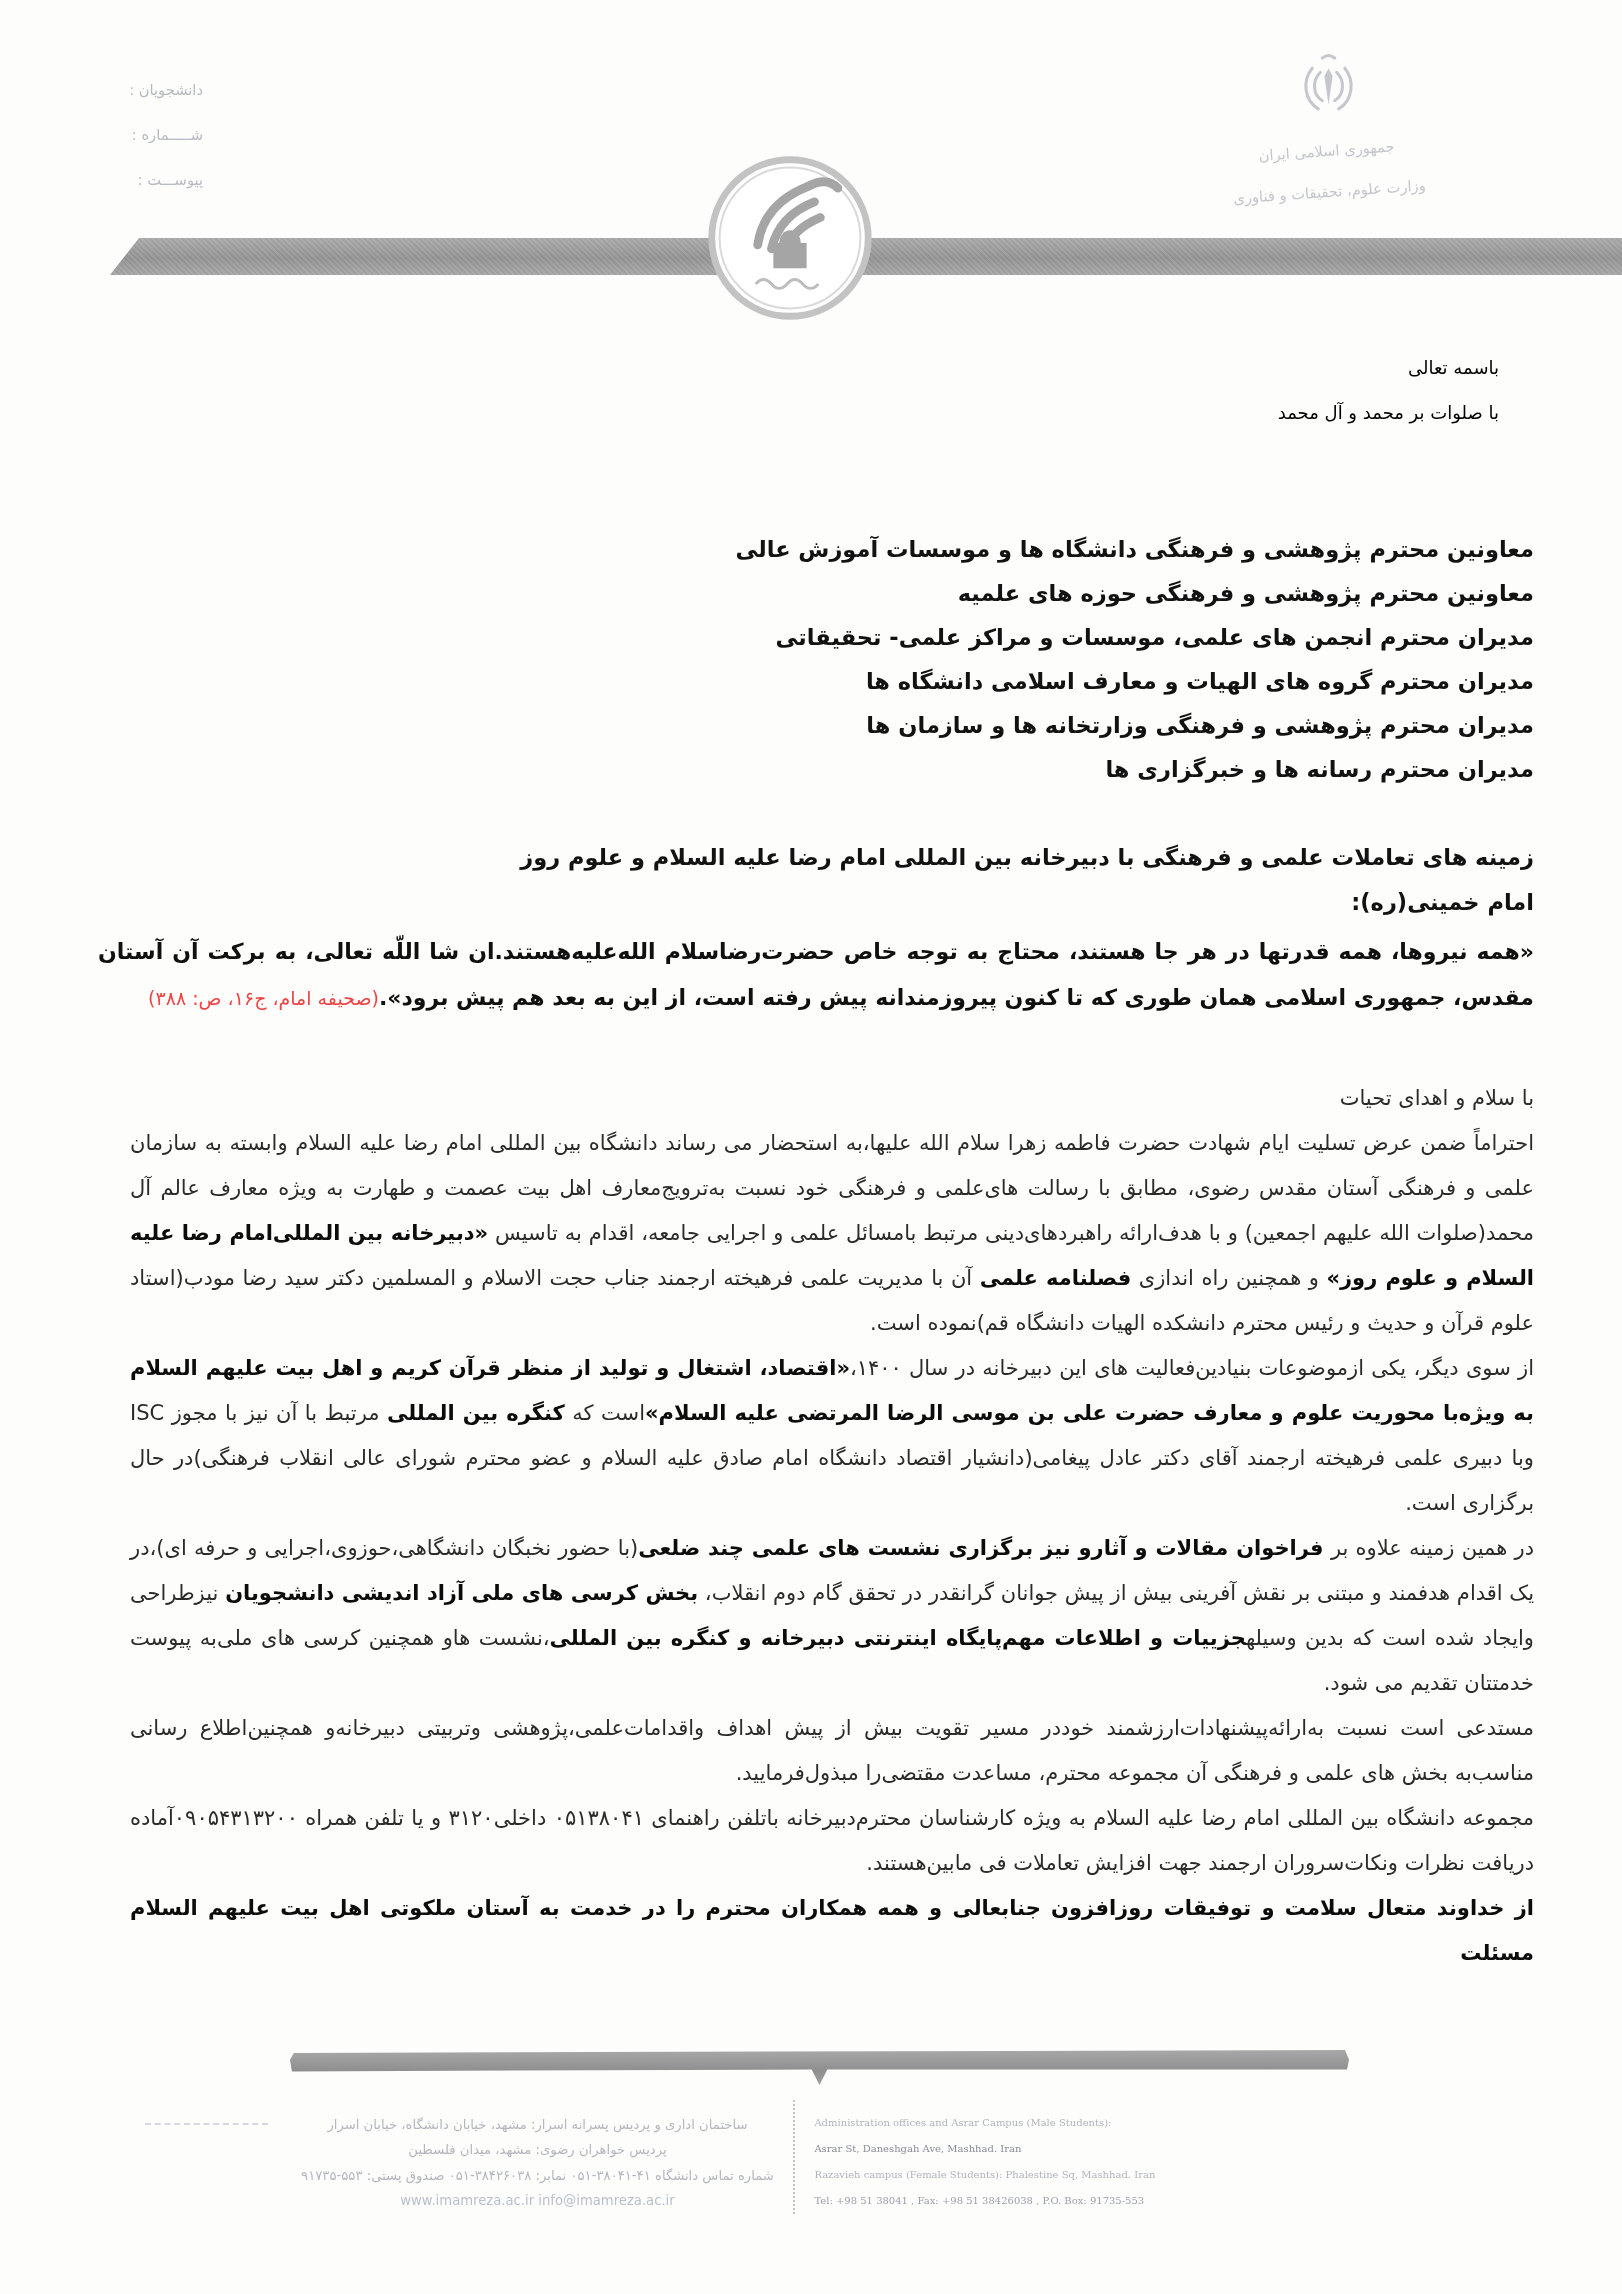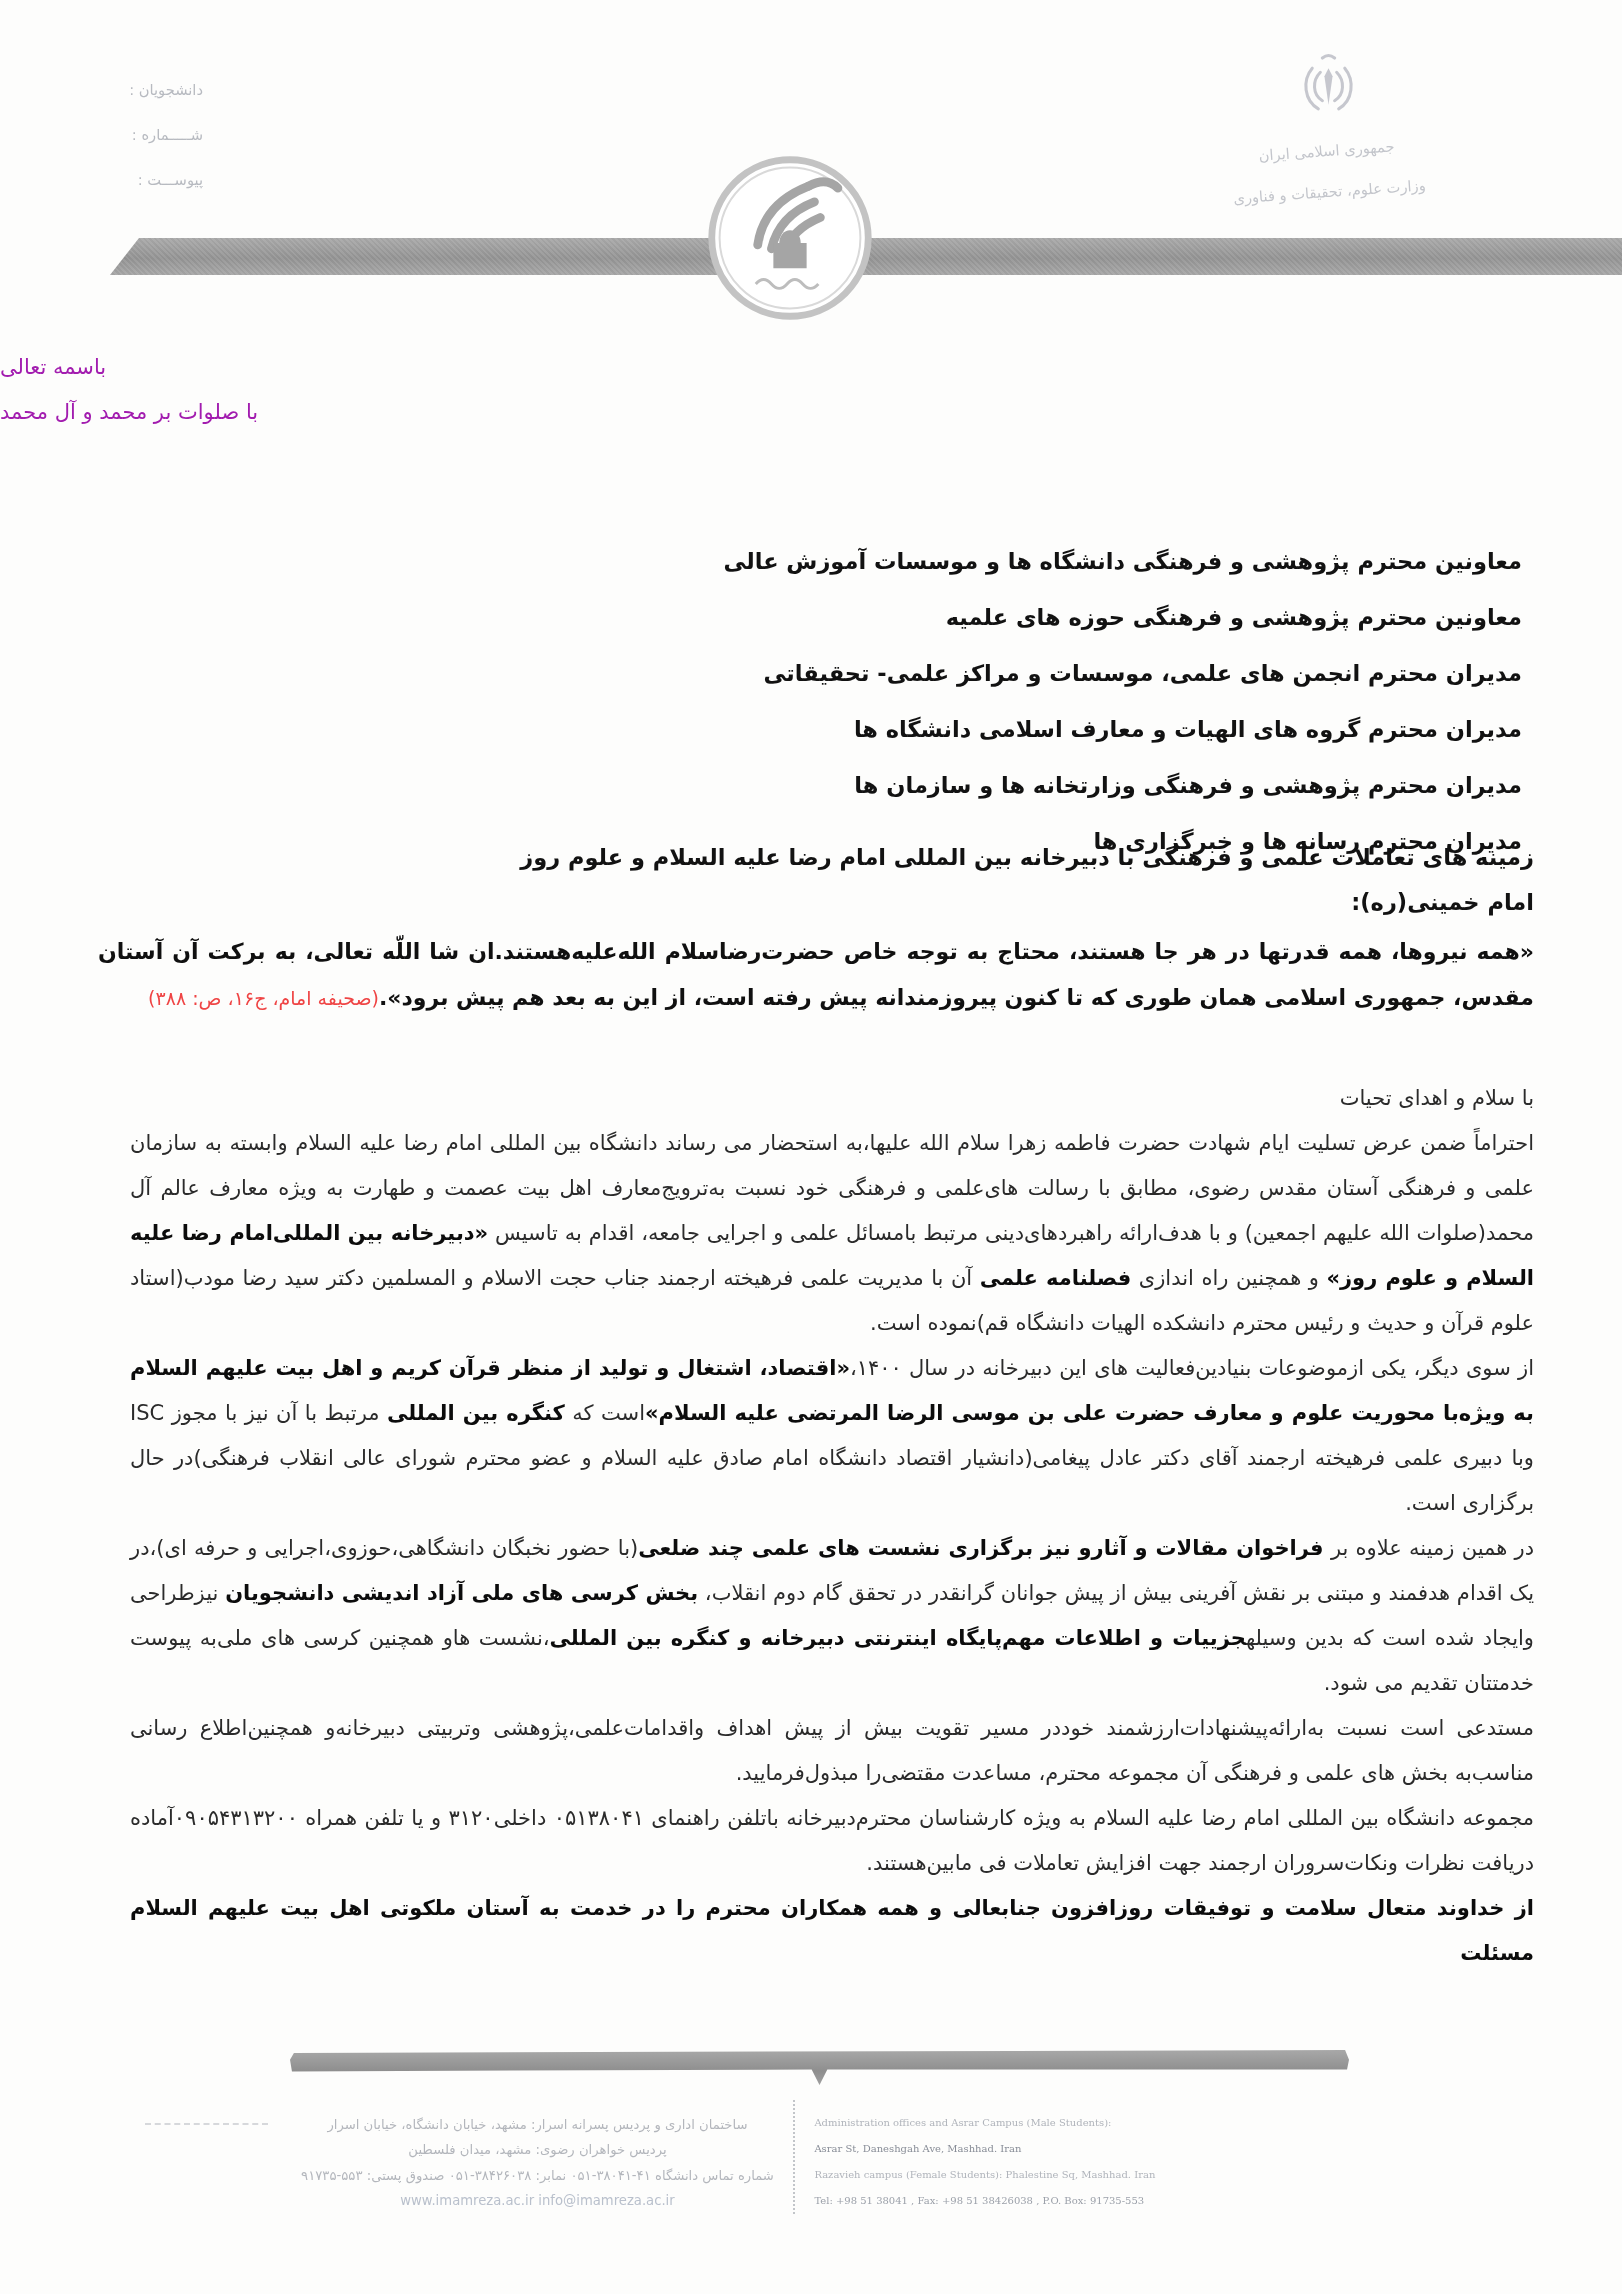--- a/index.html
+++ b/index.html
@@ -40,33 +40,33 @@
       linear-gradient(#a6a6a6,#909090 55%,#a3a3a3);
     clip-path:polygon(0 100%,29px 0,100% 0,100% 100%);
   }
   .uni-logo{
     position:absolute;left:701px;top:149px;width:178px;height:178px;
   }
 
   
   .bismillah-wrap{
     position:absolute;left:0;right:123px;top:345px;
-    text-align:left;direction:rtl;
-    color:#a21caf;font-size:21px;line-height:45px;
+    text-align:right;direction:rtl;
+    color:#000000;font-size:18px;line-height:45px;
   }
   .bismillah-wrap p{margin:0;}
 
   
   .recipients{
     position:absolute;right:88px;left:98px;top:527px;
     direction:rtl;text-align:right;
     font-weight:bold;color:#121212;
     font-size:22.5px;line-height:44px;
   }
-  .recipients p{margin:12px;}
+  .recipients p{margin:0;}
 
   
   .subject{
     position:absolute;right:88px;left:98px;top:835px;
     direction:rtl;text-align:right;
     font-weight:bold;color:#121212;
     font-size:22.5px;line-height:45px;
   }
   .subject p{margin:0;}
 

